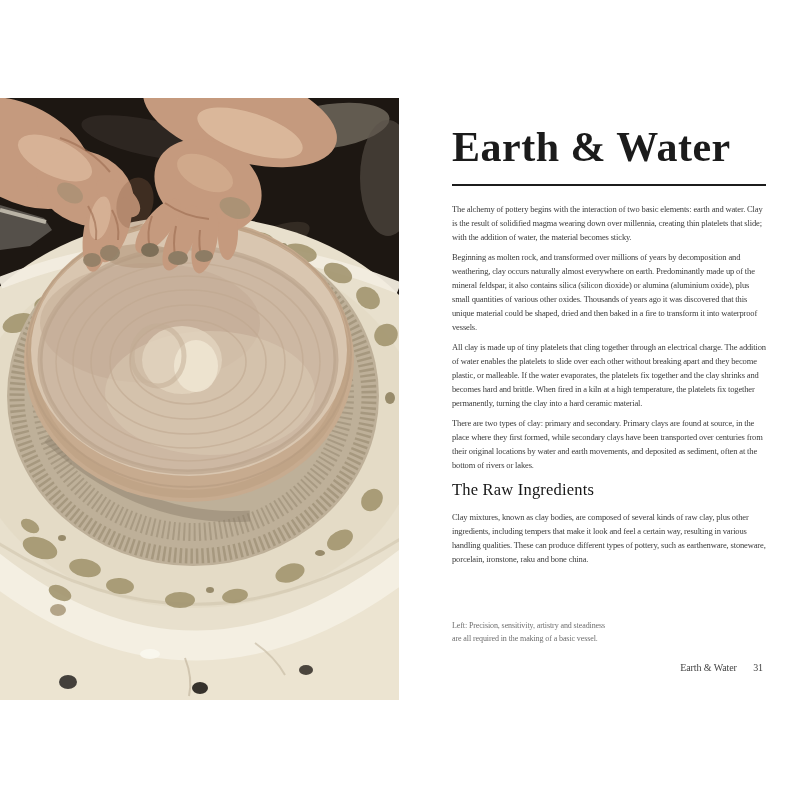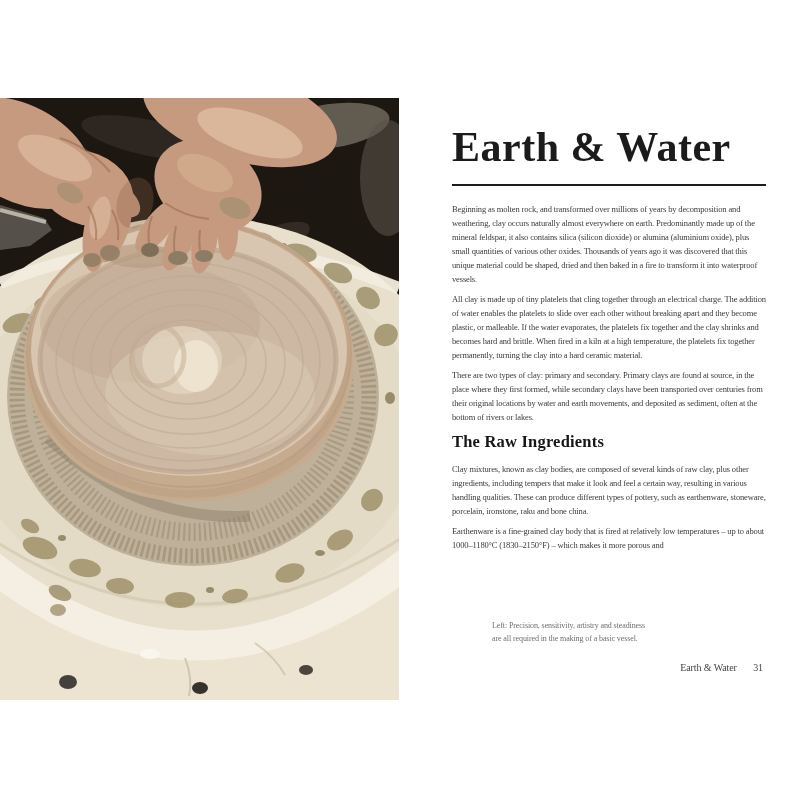--- a/index.html
+++ b/index.html
@@ -9,24 +9,24 @@
   .photo-wrap{position:absolute;left:0;top:98px;width:399px;height:602px;overflow:hidden;}
   .photo-wrap svg{display:block;}
   
   .right-page{position:absolute;left:400px;top:0;width:400px;height:800px;background:#ffffff;}
   .content{position:absolute;left:52px;top:126px;width:314px;}
   .title{font-size:42px;line-height:1.0;margin:0 0 16px 0;font-weight:600;
          color:#1b1b1b;letter-spacing:0.5px;}
   .title-rule{border:none;border-top:2px solid #1c1c1c;margin:0 0 16px 0;width:314px;}
   .bodycopy p{margin:0 0 6px 0;font-size:8.5px;line-height:14px;letter-spacing:-0.15px;
               color:#3b3b3b;text-align:left;}
-  .section-heading{font-size:16.5px;font-weight:700;color:#161616;margin:8px 0 10px 0;
+  .section-heading{font-size:16.5px;font-weight:400;color:#161616;margin:8px 0 10px 0;
                    letter-spacing:0.2px;}
   .caption{position:absolute;left:52px;top:619px;width:230px;}
-  .caption div{font-size:8px;line-height:13px;letter-spacing:-0.1px;color:#6f6f6f;margin-left:40px;}
+  .caption div{font-size:8px;line-height:13px;letter-spacing:-0.1px;color:#6f6f6f;}
   .pagefooter{position:absolute;right:37px;top:662px;font-size:10px;color:#444;
               letter-spacing:-0.1px;}
   .pagefooter .pgnum{margin-left:14px;}
 </style>
 </head>
 <body>
 
 <div class="spread">
 
   <div class="photo-wrap">
@@ -168,28 +168,28 @@
         <ellipse cx="58" cy="512" rx="8" ry="6" fill="#b3a488"></ellipse>
       </g>
     </svg>
   </div>
 
   <div class="right-page">
     <div class="content">
       <h1 class="title">Earth &amp; Water</h1>
       <hr class="title-rule">
       <div class="bodycopy" id="intro-paragraphs">
+          <p>The alchemy of pottery begins with the interaction of two basic elements: earth and water. Clay is the result of solidified magma wearing down over millennia, creating thin platelets that slide; with the addition of water, the material becomes sticky.</p>
           <p>Beginning as molten rock, and transformed over millions of years by decomposition and weathering, clay occurs naturally almost everywhere on earth. Predominantly made up of the mineral feldspar, it also contains silica (silicon dioxide) or alumina (aluminium oxide), plus small quantities of various other oxides. Thousands of years ago it was discovered that this unique material could be shaped, dried and then baked in a fire to transform it into waterproof vessels.</p>
           <p>All clay is made up of tiny platelets that cling together through an electrical charge. The addition of water enables the platelets to slide over each other without breaking apart and they become plastic, or malleable. If the water evaporates, the platelets fix together and the clay shrinks and becomes hard and brittle. When fired in a kiln at a high temperature, the platelets fix together permanently, turning the clay into a hard ceramic material.</p>
           <p>There are two types of clay: primary and secondary. Primary clays are found at source, in the place where they first formed, while secondary clays have been transported over centuries from their original locations by water and earth movements, and deposited as sediment, often at the bottom of rivers or lakes.</p>
         </div>
       <h2 class="section-heading">The Raw Ingredients</h2>
       <div class="bodycopy" id="raw-paragraphs">
           <p>Clay mixtures, known as clay bodies, are composed of several kinds of raw clay, plus other ingredients, including tempers that make it look and feel a certain way, resulting in various handling qualities. These can produce different types of pottery, such as earthenware, stoneware, porcelain, ironstone, raku and bone china.</p>
-          <p>Earthenware is a fine-grained clay body that is fired at relatively low temperatures – up to about 1000–1180°C (1830–2150°F) – which makes it more porous and</p>
         </div>
     </div>
 
     <div class="caption">
         <div>Left: Precision, sensitivity, artistry and steadiness</div>
         <div>are all required in the making of a basic vessel.</div>
       </div>
 
     <div class="pagefooter">
       <span>Earth &amp; Water</span>

